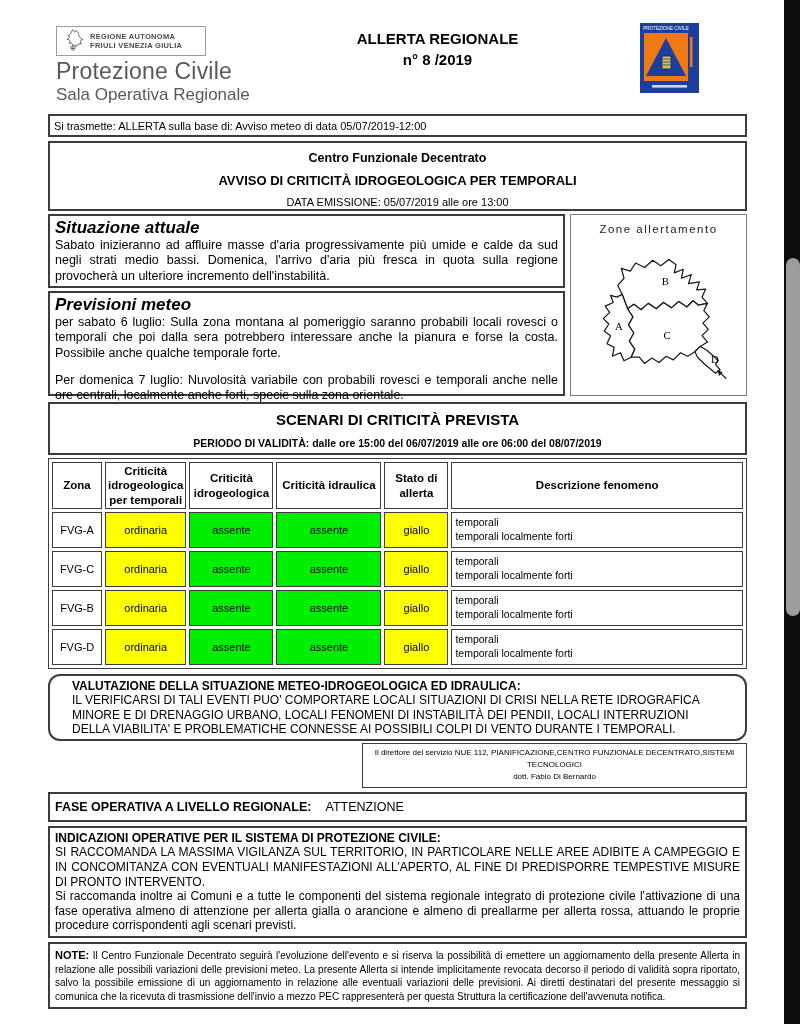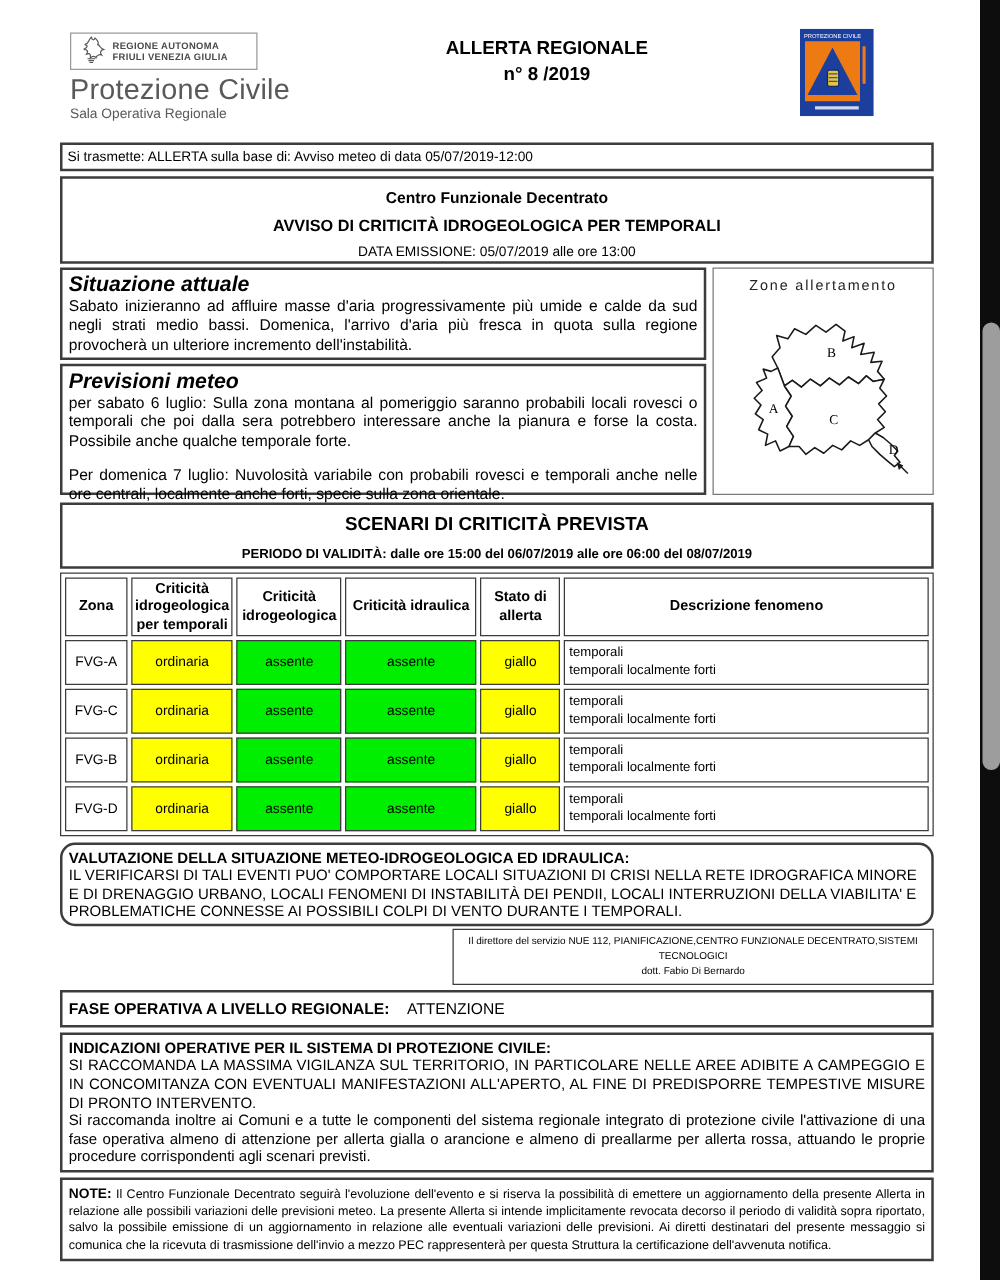--- a/index.html
+++ b/index.html
@@ -11,21 +11,21 @@
   }
   .doc { position:absolute; left:48px; top:0; width:699px; }
 
   
   .hdr { position:relative; height:106px; padding-top:18px; }
   .logo-wrap { position:absolute; left:8px; top:26px; width:230px; }
   .logo-box { border:1.5px solid #9a9a9a; display:flex; align-items:center; width:150px; height:30px; padding:2px 4px; }
   .eagle { width:24px; height:24px; flex:0 0 24px; margin-right:5px; }
   .region-name { font-size:7.5px; font-weight:bold; color:#4a4a4a; line-height:1.25; letter-spacing:.3px; }
   .org-name { font-size:23px; color:#595959; margin-top:2px; letter-spacing:.2px; }
-  .org-sub  { font-size:11px; color:#595959; margin-top:0; }
+  .org-sub  { font-size:17px; color:#595959; margin-top:0; }
   .hdr-title { position:absolute; left:210px; right:130px; top:28px; text-align:center; font-weight:bold; font-size:15px; line-height:1.4; }
   .emblem { position:absolute; right:48px; top:23px; width:59px; height:70px; }
 
   
   .bx { border:2px solid #3c3c3c; background:#fff; }
   .transmit { margin-top:8px; height:23px; padding:4px 4px; font-size:11px; }
   .cfd { margin-top:4px; height:70px; text-align:center; padding-top:8px; }
   .cfd .l1 { font-weight:bold; font-size:12.5px; }
   .cfd .l2 { font-weight:bold; font-size:13px; margin-top:8px; }
   .cfd .l3 { font-size:11px; margin-top:8px; }
@@ -48,21 +48,21 @@
   table { width:100%; border-collapse:separate; border-spacing:3px; }
   td,th { border:1.5px solid #3c3c3c; text-align:center; vertical-align:middle; font-size:11px; }
   th { font-weight:bold; font-size:11.5px; height:42px; line-height:1.25; padding:1px 2px; }
   td { height:36px; }
   .c-zona { width:50px; } .c-ct { width:66px; } .c-cg { width:84px; }
   .c-ci { width:105px; } .c-st { width:64px; } .c-de { width:auto; }
   .cell-yellow { background:#ffff00; }
   .cell-green  { background:#00ee00; }
   .descr { text-align:left; font-size:10.5px; padding:2px 3px; line-height:1.3; }
 
-  .valut { margin-top:5px; padding:3px 5px;border-radius:12px; }
+  .valut { margin-top:5px; padding:3px 22px;border-radius:12px; }
   .valut .t { font-weight:bold; font-size:12px; }
   .valut .b { font-size:12px; line-height:1.2; }
 
   .dir-row { display:flex; justify-content:flex-end; margin-top:2px; }
   .dir-box { width:385px; border:1.5px solid #3c3c3c; text-align:center; font-size:8px; line-height:1.5; padding:3px 6px 4px; }
 
   .fase { margin-top:4px; height:30px; padding:6px 5px; font-size:12.5px; }
   .fase b { margin-right:14px; }
 
   .indic { margin-top:4px; padding:3px 5px; }

